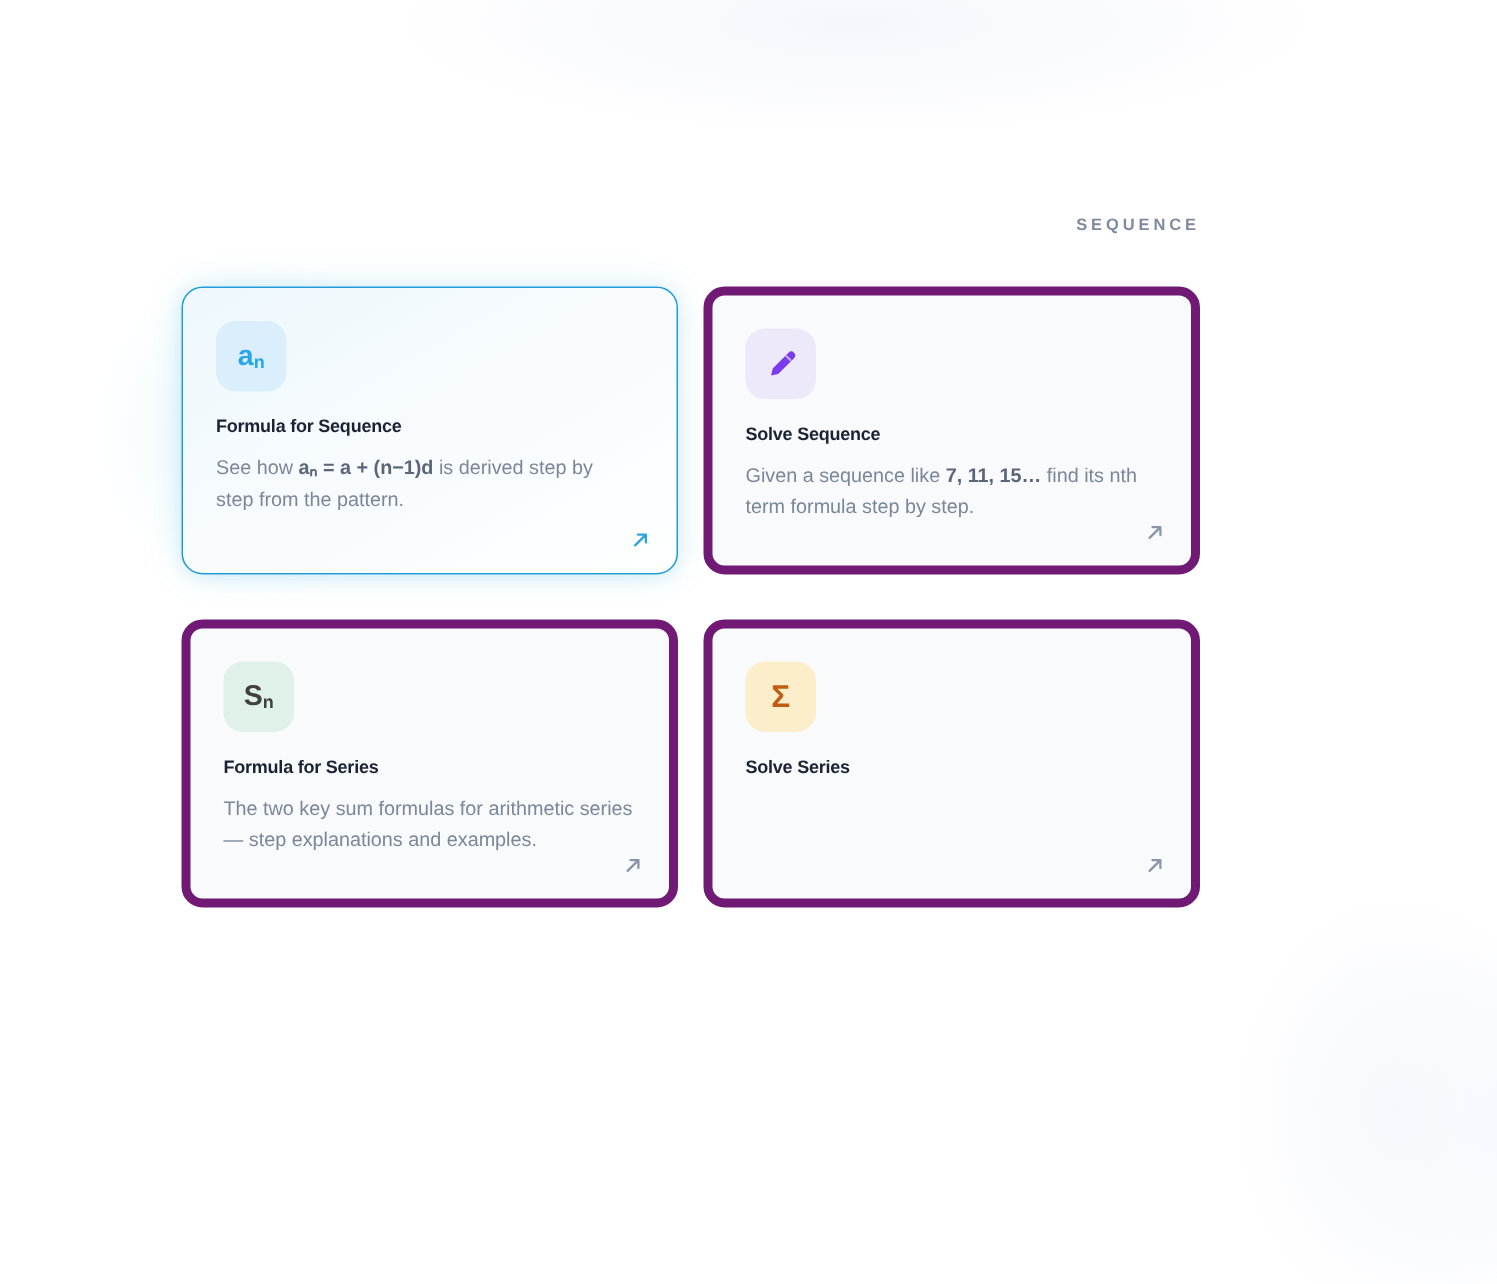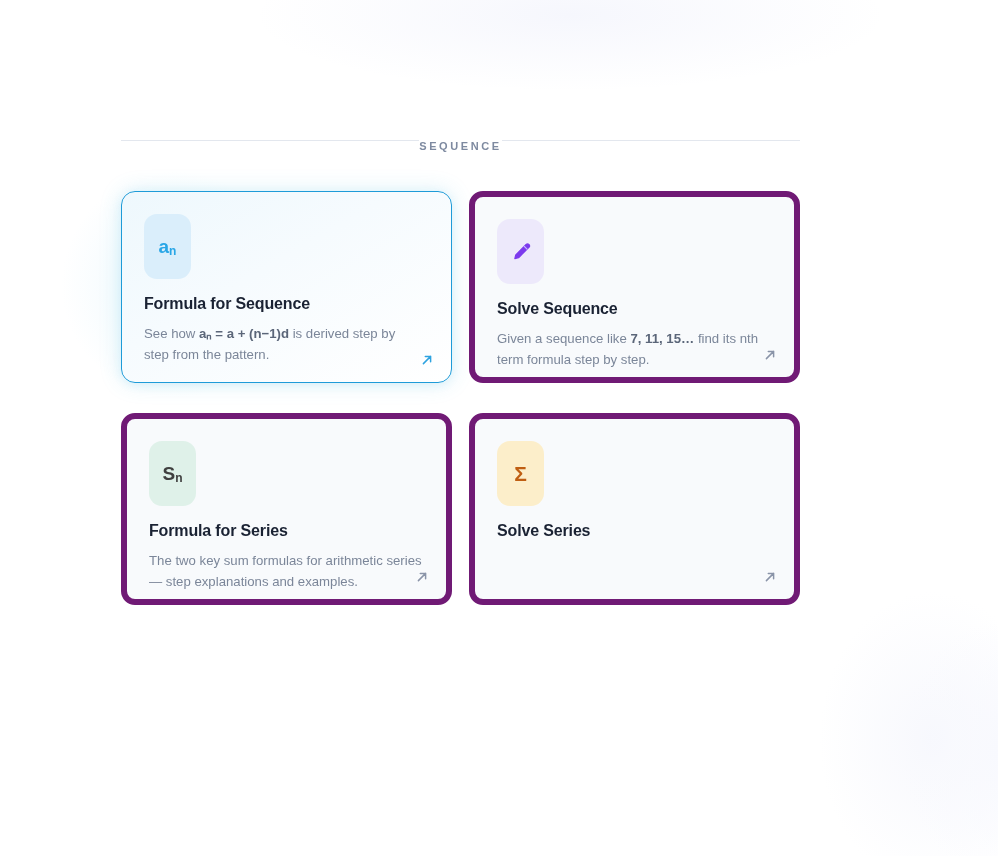--- a/index.html
+++ b/index.html
@@ -72,22 +72,23 @@
   .content {
     position: absolute;
     left: 121px;
     top: 140px;
     width: 679px;
   }
 
   
   .section-head {
     display: flex;
-    align-items: flex-start;
+    align-items: flex-end;
     height: 20px;
+    flex-direction: column;
   }
   .section-head .rule {
     flex: 1;
     height: 1px;
     background: #e3e7ee;
   }
   .section-label {
     font-size: 11px;
     font-weight: 700;
     letter-spacing: 2.6px;
@@ -118,21 +119,21 @@
 
   .card.active {
     border: 1.5px solid #1e9bd8;
     background: linear-gradient(150deg, #eef8fd 0%, #f6fbfe 42%, #ffffff 100%);
     box-shadow: 0 0 22px rgba(56,175,224,0.18), 0 2px 10px rgba(56,175,224,0.10);
   }
 
   
   .icon-tile {
     width: 47px;
-    height: 65px;
+    height: 47px;
     border-radius: 13px;
     display: flex;
     align-items: center;
     justify-content: center;
     margin-bottom: 16px;
   }
   .icon-tile .glyph {
     font-size: 19px;
     font-weight: 700;
     line-height: 1;
@@ -147,21 +148,21 @@
   .tile-pencil{ background: #ede9fb; }
   .tile-sn    { background: #dff1e9; }
   .tile-sn    .glyph { color: #404040; }
   .tile-sigma { background: #fceeca; }
   .tile-sigma .glyph { color: #bf5e12; font-size: 21px; }
 
   .pencil-svg { width: 22px; height: 22px; display: block; }
 
   
   .card-title {
-    font-size: 16px;
+    font-size: 12px;
     font-weight: 700;
     color: #1a2233;
     letter-spacing: -0.15px;
     margin-bottom: 10px;
   }
   .card-desc {
     font-size: 13.2px;
     line-height: 1.62;
     color: #7b8699;
     max-width: 278px;

